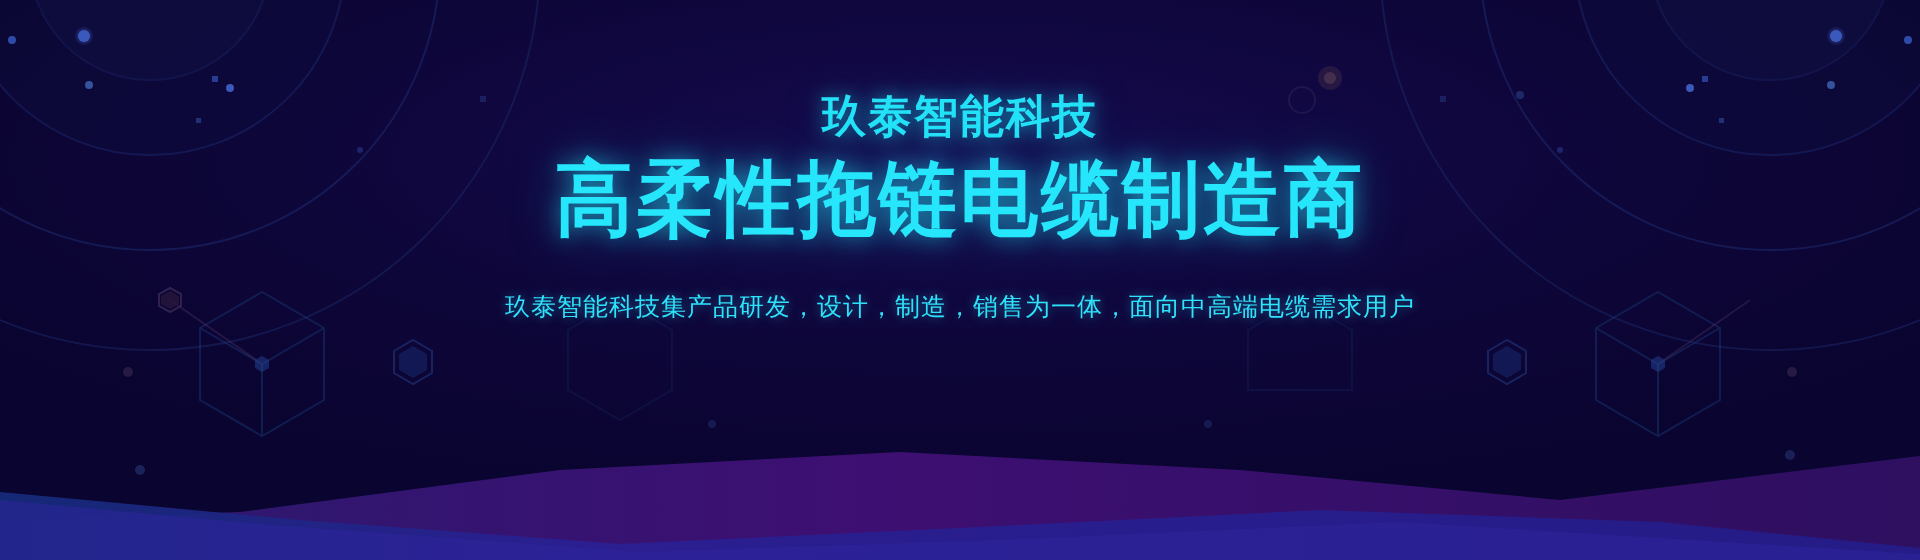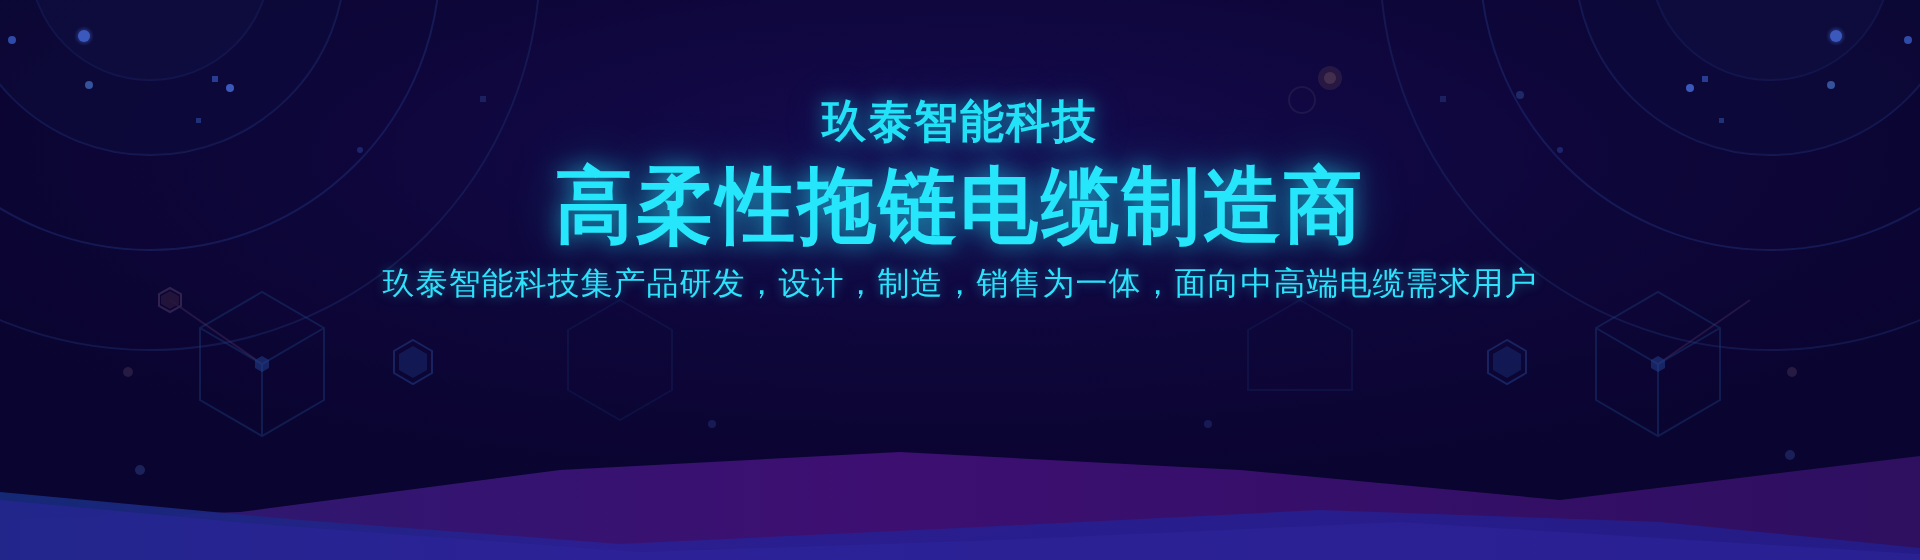--- a/index.html
+++ b/index.html
@@ -28,20 +28,21 @@
   .content {
     position:absolute;
     left:0; right:0; top:0;
     height:560px;
     display:flex;
     flex-direction:column;
     align-items:center;
     justify-content:flex-start;
     padding-top:96px;
     z-index:5;
+    font-family:Liberation Mono, monospace;
   }
 
   .brand-line {
     font-size:44px;
     line-height:1.12;
     font-weight:bold;
     letter-spacing:2px;
     color:#23e2f7;
     text-shadow:0 0 18px rgba(35,226,247,.55), 0 0 42px rgba(35,226,247,.28);
     white-space:nowrap;
@@ -54,22 +55,22 @@
     line-height:1.1;
     font-weight:bold;
     letter-spacing:3px;
     color:#25e6fb;
     text-shadow:0 0 22px rgba(37,230,251,.6), 0 0 56px rgba(37,230,251,.3);
     white-space:nowrap;
     transform:scaleY(1.06);
   }
 
   .tagline {
-    margin-top:12px;
-    font-size:32px;
+    margin-top:42px;
+    font-size:25px;
     line-height:1.4;
     font-weight:normal;
     letter-spacing:1px;
     color:#2ee2fb;
     text-shadow:0 0 12px rgba(46,226,251,.45);
     white-space:nowrap;
   }
 </style>
 </head>
 <body>

